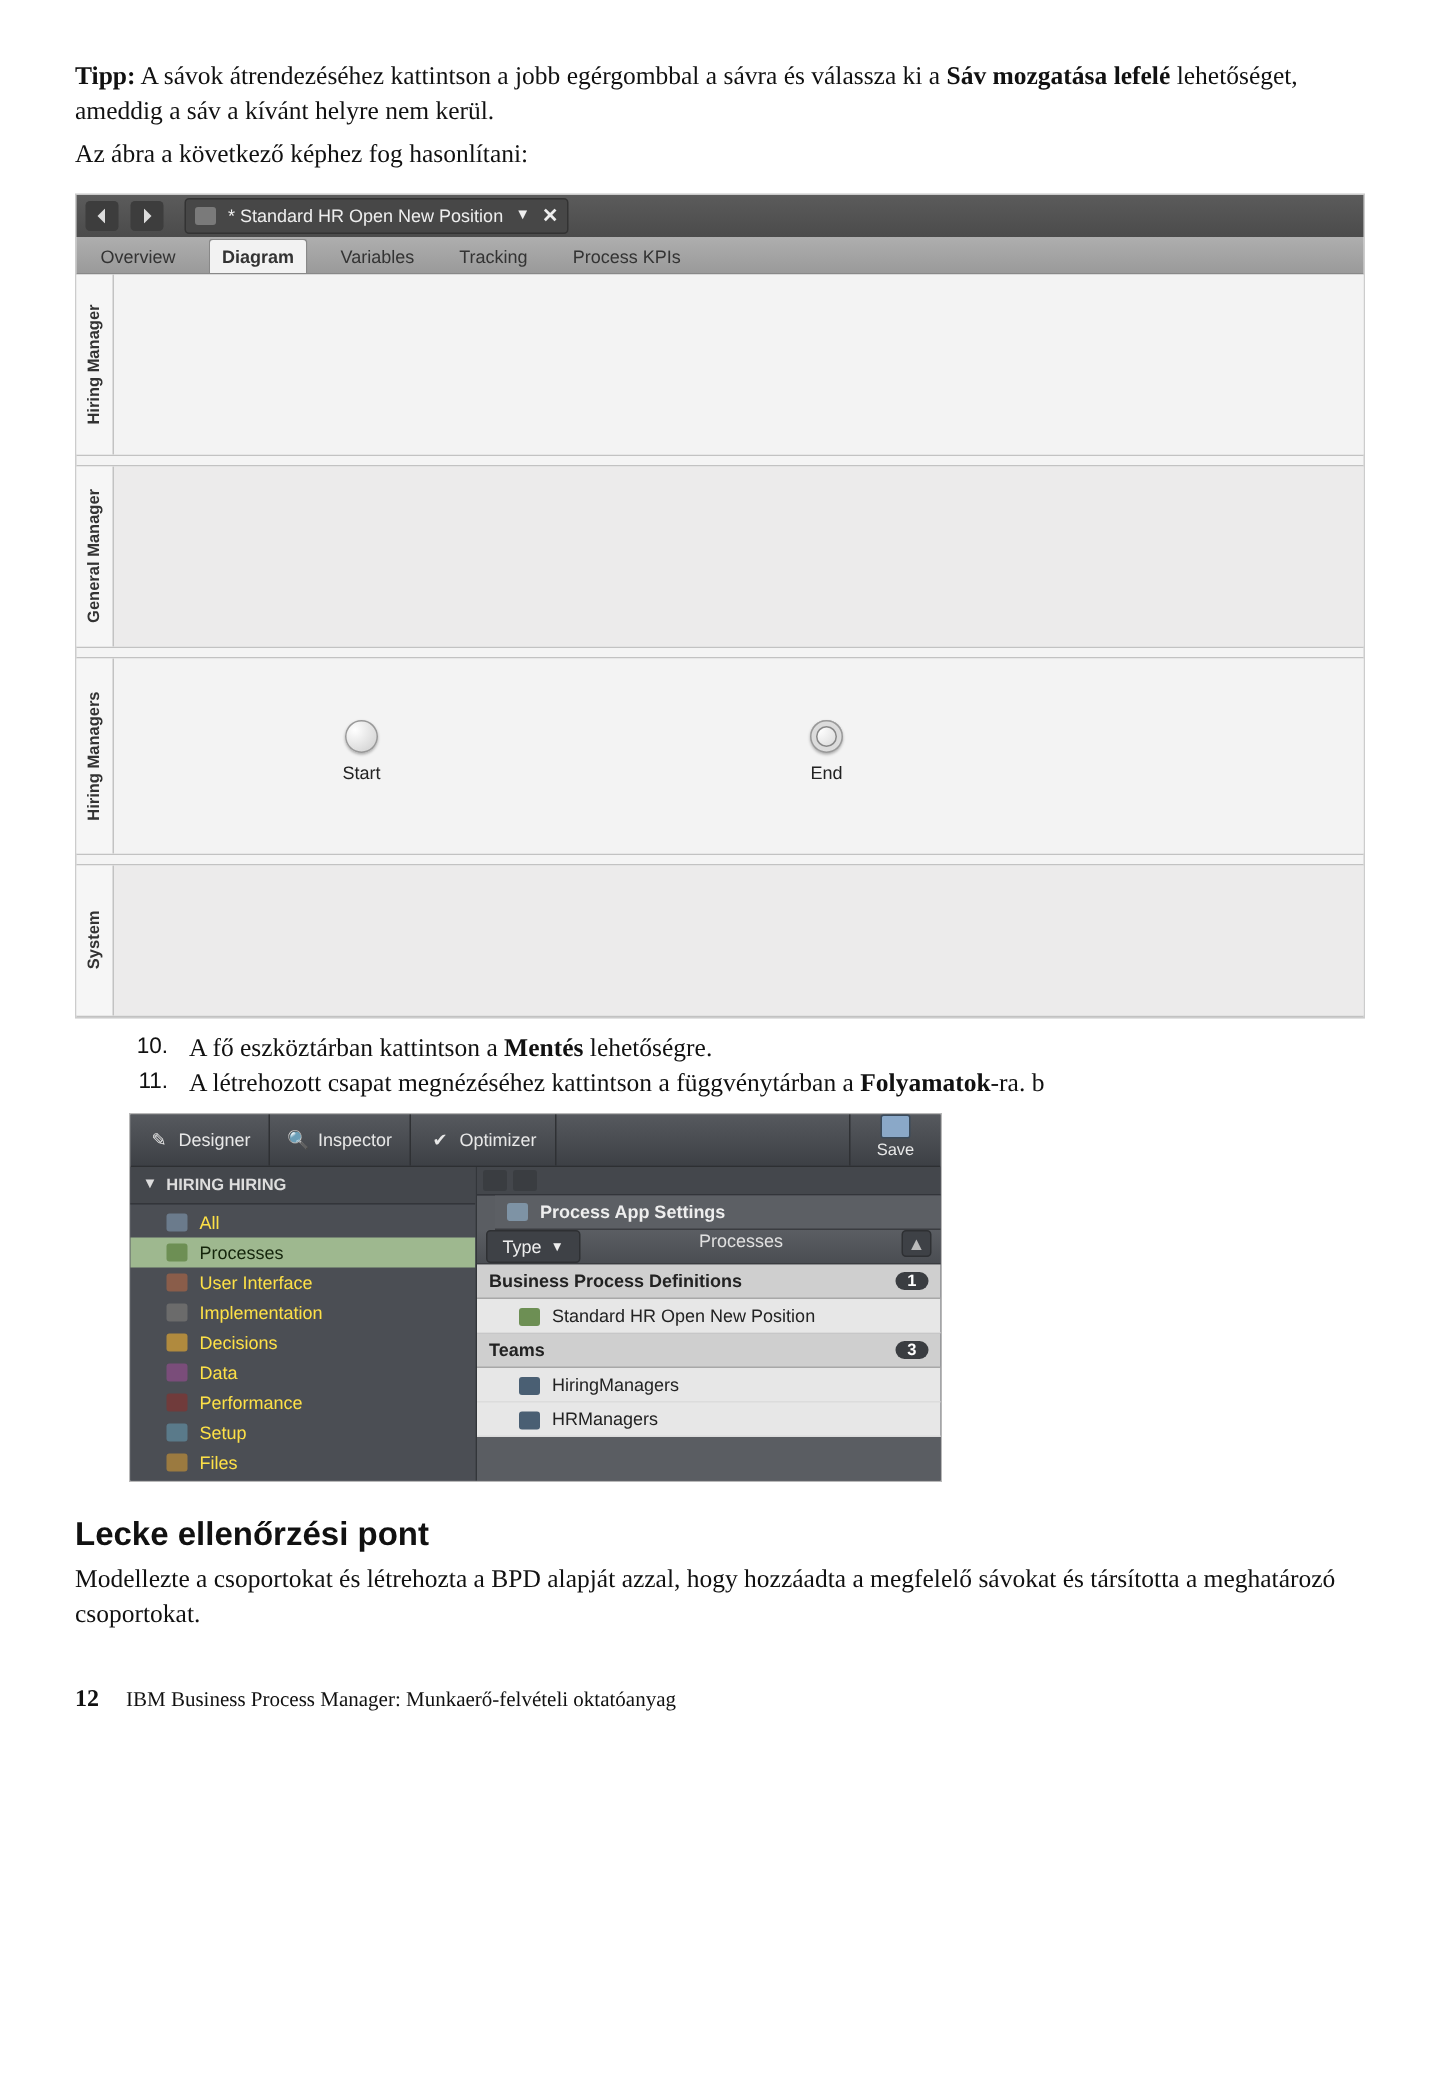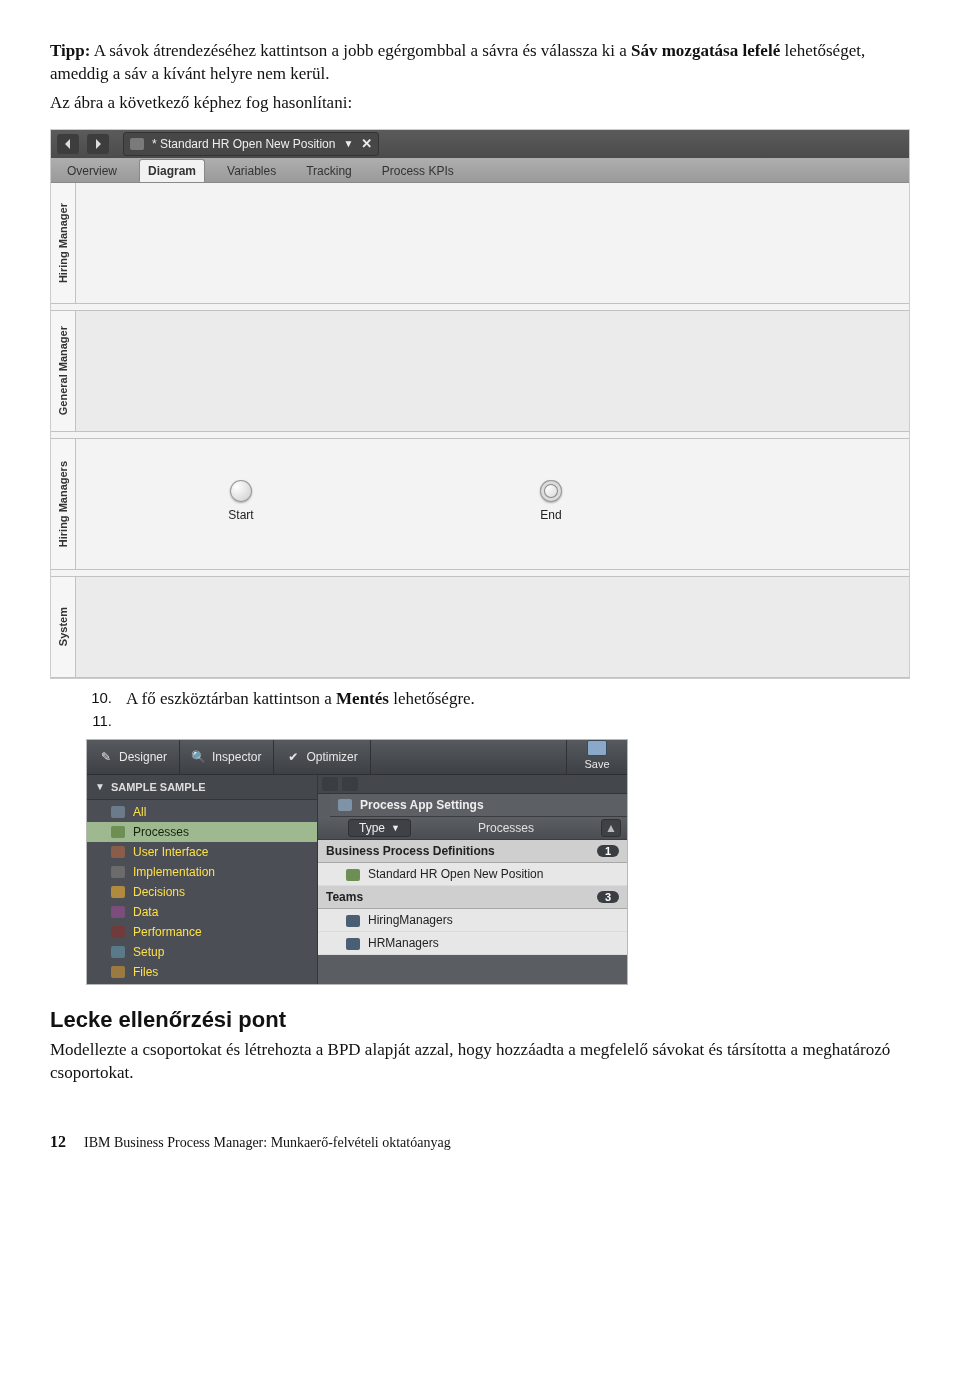--- a/index.html
+++ b/index.html
@@ -53,35 +53,35 @@
   .libitems{padding:2px 0;}
   .libitem{display:flex;align-items:center;gap:8px;padding:3px 8px 3px 24px;color:#fde047;}
   .libitem.sel{background:#9eb88f;color:#15250c;}
   .libicon{width:14px;height:12px;border-radius:2px;display:inline-block;flex:none;}
 
   .rightcol{flex:1;background:#5a5d62;border-left:1px solid #33363a;}
   .rnav{height:18px;background:#44474c;border-bottom:1px solid #33353a;display:flex;align-items:center;gap:4px;padding-left:4px;}
   .rnav .sm{width:16px;height:14px;background:#3a3d41;border-radius:2px;}
   .rtitle{height:22px;background:#5c5f64;border-bottom:1px solid #3a3c40;display:flex;align-items:center;gap:8px;padding:0 8px;color:#eee;font-weight:bold;margin-left:12px;}
   .rtitle .ico{width:14px;height:12px;background:#7e93a5;border-radius:2px;}
-  .typebar{height:22px;background:linear-gradient(#5b5e63,#4a4d52);display:flex;align-items:center;color:#eee;border-bottom:1px solid #3a3c40;padding-left:24px;}
+  .typebar{height:22px;background:linear-gradient(#5b5e63,#4a4d52);display:flex;color:#eee;border-bottom:1px solid #3a3c40;}
   .typebar .tbtn{background:#3e4146;border:1px solid #2e3033;border-radius:3px;padding:1px 10px;margin-left:6px;display:flex;align-items:center;gap:6px;}
   .typebar .center{flex:1;text-align:center;font-weight:normal;color:#e0e0e0;}
   .typebar .up{width:18px;height:16px;background:#3e4146;border:1px solid #2e3033;border-radius:3px;margin-right:6px;display:flex;align-items:center;justify-content:center;color:#bbb;}
 
   .grouphdr{background:#cfcfcf;color:#222;font-weight:bold;padding:4px 8px;display:flex;align-items:center;justify-content:space-between;border-bottom:1px solid #a8a8a8;}
   .badge{background:#3a3d41;color:#fff;border-radius:9px;padding:0 8px;font-size:11px;font-weight:bold;}
   .grplist{background:#e7e7e7;}
   .grpitem{display:flex;align-items:flex-end;gap:8px;padding:4px 8px 4px 28px;color:#222;border-bottom:1px solid #dcdcdc;}
   .grpitem .gi{width:14px;height:12px;border-radius:2px;display:inline-block;}
 
   .h2{font-family:Arial,Helvetica,sans-serif;font-size:22px;font-weight:bold;margin:22px 0 6px 0;color:#111;}
 
   .footer{display:flex;align-items:baseline;gap:18px;margin-top:36px;}
-  .footer .pn{font-weight:bold;font-size:16px;margin-top:12px;}
+  .footer .pn{font-weight:bold;font-size:16px;}
   .footer .ft{font-size:14px;}
 
   
   .c-all{background:#6b7b8c;}
   .c-proc{background:#6d8f54;}
   .c-ui{background:#8a5d4a;}
   .c-impl{background:#6b6b6b;}
   .c-dec{background:#b08a3e;}
   .c-data{background:#7a4d7a;}
   .c-perf{background:#703b3b;}
@@ -167,20 +167,23 @@
 
   <div class="ol">
     <div class="ol-row">
       <div class="ol-num">10.</div>
       <div>
         <span>A fő eszköztárban kattintson a </span><span class="bold">Mentés</span><span> lehetőségre.</span>
       </div>
     </div>
     <div class="ol-row">
       <div class="ol-num">11.</div>
+      <div>
+        <span>A létrehozott csapat megnézéséhez kattintson a függvénytárban a </span><span class="bold">Folyamatok</span><span>-ra. b</span>
+      </div>
     </div>
   </div>
 
   <div class="shot2">
     <div class="top2">
       <div class="topbtn">
         <span class="glyph">✎</span>
         <span>Designer</span>
       </div>
       <div class="topbtn">
@@ -194,21 +197,21 @@
       <div class="savecol">
         <div class="sico"></div>
         <div class="lbl">Save</div>
       </div>
     </div>
 
     <div class="body2">
       <div class="leftcol">
         <div class="libhdr">
           <span class="tri">▼</span>
-          <span>SAMPLE SAMPLE</span>
+          <span>HIRING HIRING</span>
         </div>
         <div class="libitems" id="libitems">
             <div class="libitem">
               <span class="libicon c-all"></span>
               <span>All</span>
             </div>
             <div class="libitem sel">
               <span class="libicon c-proc"></span>
               <span>Processes</span>
             </div>

